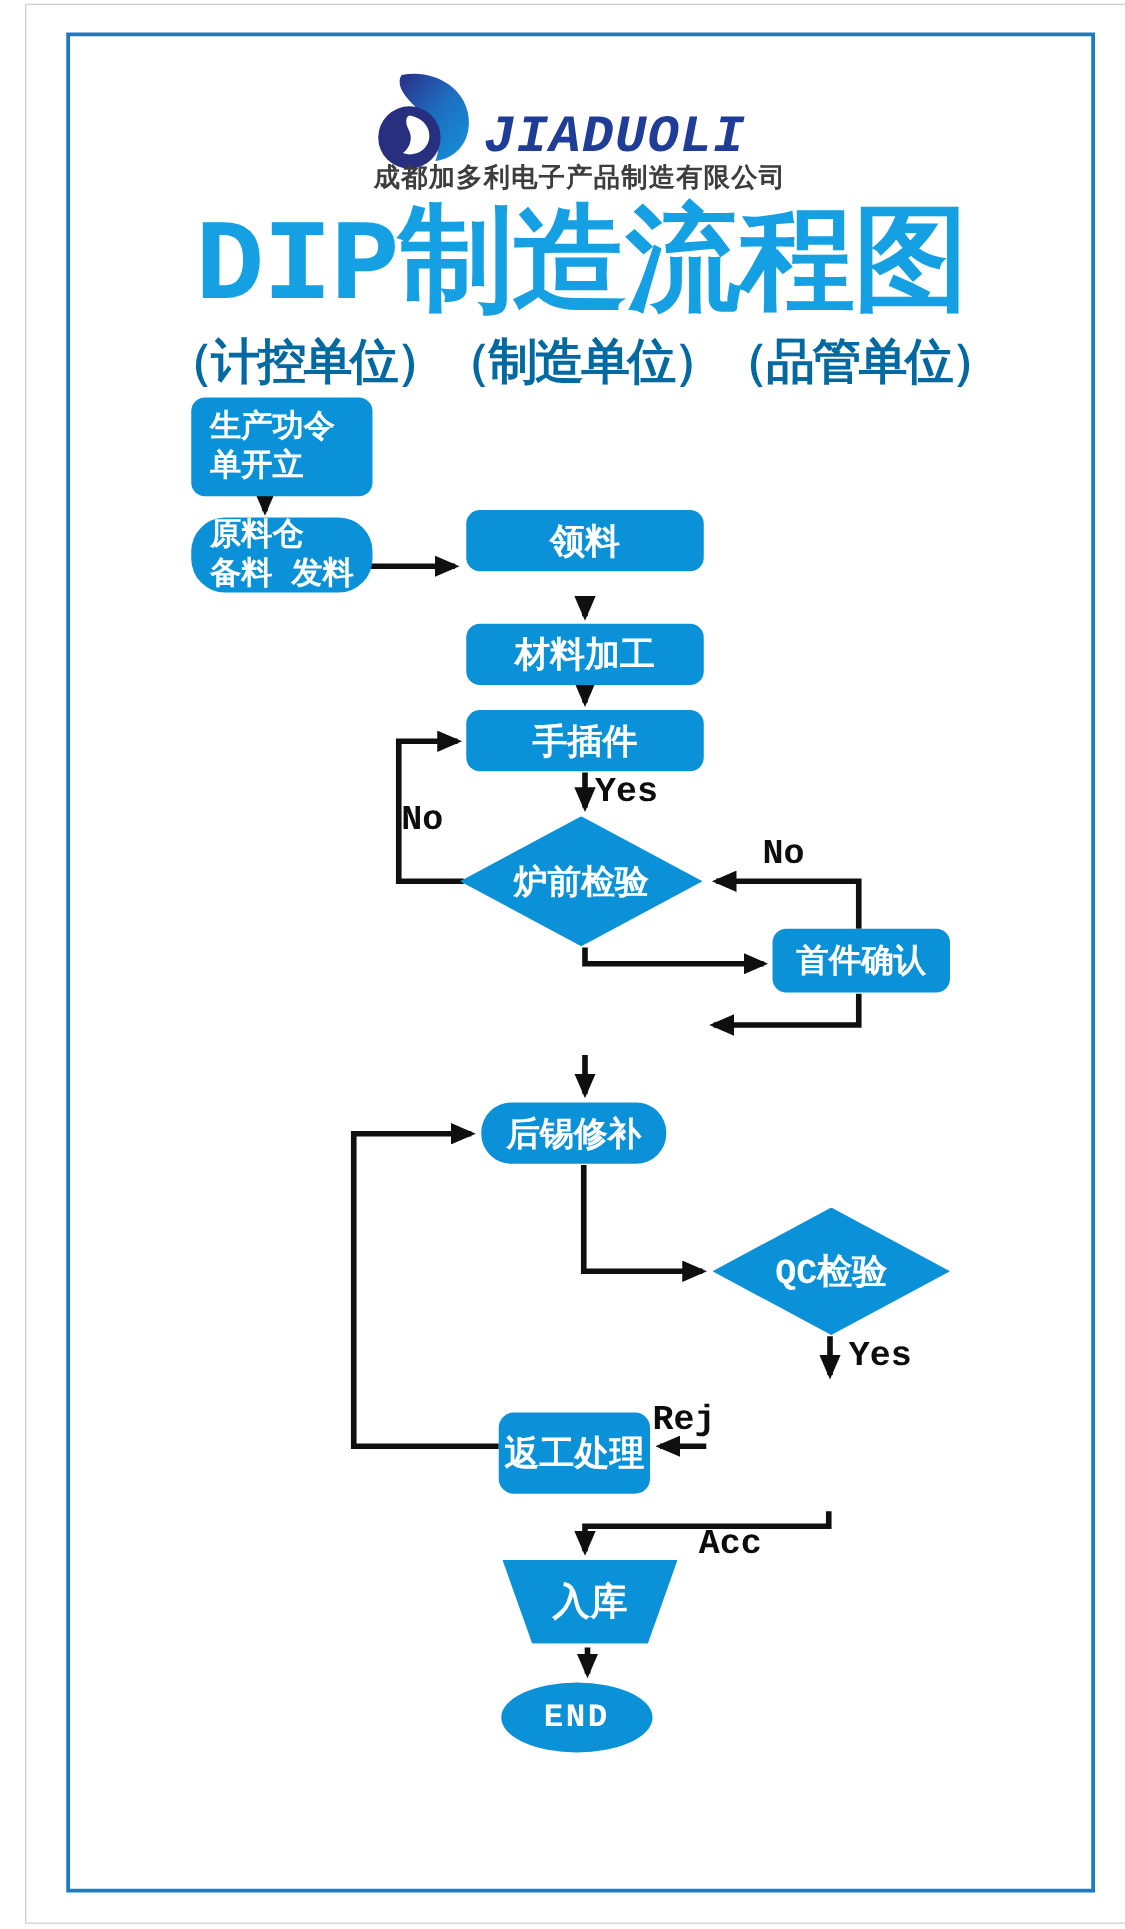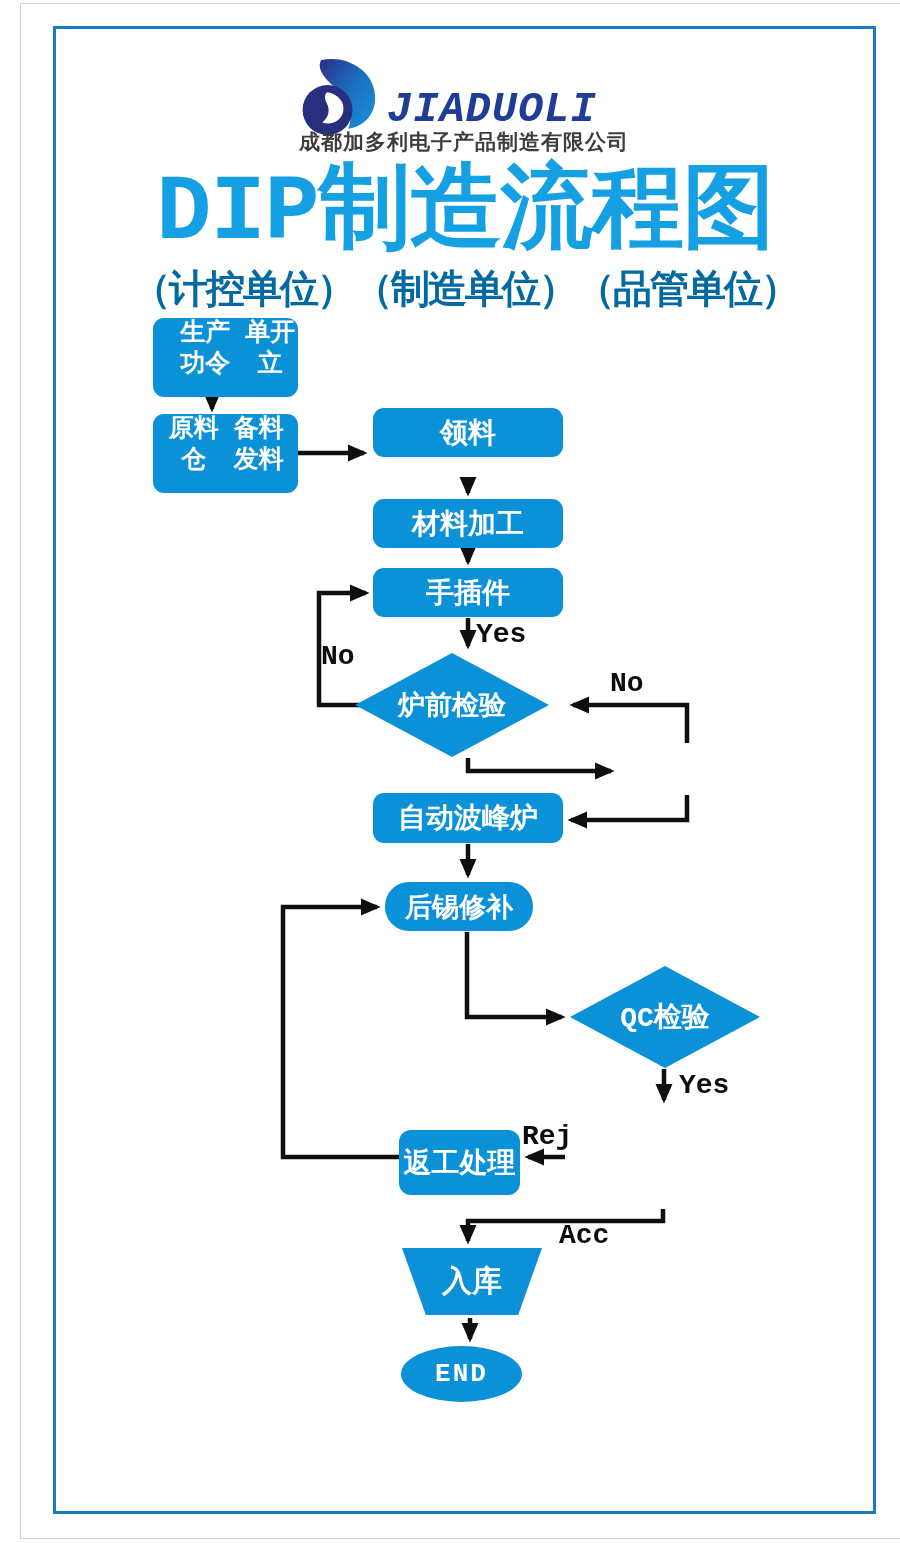--- a/index.html
+++ b/index.html
@@ -19,29 +19,29 @@
     font-weight:600;color:#3d3d3d;letter-spacing:1px;white-space:nowrap;}
   #page-title{position:absolute;left:0;top:166px;width:900px;text-align:center;
     font-size:92px;line-height:1.05;font-weight:900;color:#16a0e4;letter-spacing:-1px;white-space:nowrap;}
   #page-subtitle{position:absolute;left:0;top:262px;width:900px;text-align:center;
     font-size:39px;font-weight:800;color:#0369a1;letter-spacing:-2px;white-space:nowrap;}
 
   
   .node{position:absolute;background:#0a91d8;color:#fff;font-weight:bold;
     display:flex;align-items:center;justify-content:center;text-align:center;}
   .rbox{border-radius:11px;}
-  .two-line{align-items:flex-start;justify-content:center;
-    padding-left:15px;line-height:1.24;font-size:25px;text-align:center;}
+  .two-line{flex-direction:column;align-items:flex-start;justify-content:center;
+    padding-left:15px;line-height:1.24;font-size:25px;text-align:right;}
   #node-production-order{left:138px;top:318px;width:130px;height:79px;}
-  #node-material-prep{left:138px;top:414px;width:130px;height:79px;}
+  #node-material-prep{left:138px;top:414px;width:130px;height:60px;border-radius:27px;}
   #node-pick-material{left:358px;top:408px;width:190px;height:49px;font-size:28px;}
   #node-material-processing{left:358px;top:499px;width:190px;height:49px;font-size:28px;}
   #node-hand-insert{left:358px;top:568px;width:190px;height:49px;font-size:28px;}
   .diamond{clip-path:polygon(50% 0,100% 50%,50% 100%,0 50%);border-radius:0;}
-  #node-pre-furnace{left:340px;top:653px;width:194px;height:104px;font-size:27px;}
+  #node-pre-furnace{left:353px;top:653px;width:194px;height:104px;font-size:27px;}
   #node-first-article{left:603px;top:743px;width:142px;height:51px;font-size:26px;}
   #node-wave-solder{left:358px;top:793px;width:190px;height:50px;font-size:28px;}
   #node-post-solder{left:370px;top:882px;width:148px;height:49px;font-size:27px;border-radius:24px;}
   #node-qc{left:555px;top:966px;width:190px;height:102px;font-size:28px;}
   #node-qa{left:552px;top:1107px;width:192px;height:101px;font-size:28px;}
   #node-rework{left:384px;top:1130px;width:121px;height:65px;font-size:28px;border-radius:12px;}
   #node-warehouse{left:387px;top:1248px;width:140px;height:67px;font-size:30px;
     clip-path:polygon(0 0,100% 0,83% 100%,17% 100%);}
   #node-end{left:386px;top:1346px;width:121px;height:56px;font-size:26px;
     border-radius:50%;letter-spacing:2px;}
@@ -112,21 +112,21 @@
     <span>单开立</span>
   </div>
   <div class="node rbox two-line" id="node-material-prep">
     <span>原料仓</span>
     <span>备料 发料</span>
   </div>
   <div class="node rbox" id="node-pick-material">领料</div>
   <div class="node rbox" id="node-material-processing">材料加工</div>
   <div class="node rbox" id="node-hand-insert">手插件</div>
   <div class="node diamond" id="node-pre-furnace">炉前检验</div>
-  <div class="node rbox" id="node-wave-solder">自动波峰炉</div>
+  <div class="node rbox" id="node-first-article">首件确认</div>
   <div class="node rbox" id="node-post-solder">后锡修补</div>
   <div class="node diamond" id="node-qc">QC检验</div>
   <div class="node rbox" id="node-rework">返工处理</div>
   <div class="node" id="node-warehouse">入库</div>
   <div class="node" id="node-end">END</div>
 
   <div class="edge-label" id="lbl-yes1">Yes</div>
   <div class="edge-label" id="lbl-no-left">No</div>
   <div class="edge-label" id="lbl-no-right">No</div>
   <div class="edge-label" id="lbl-yes2">Yes</div>

